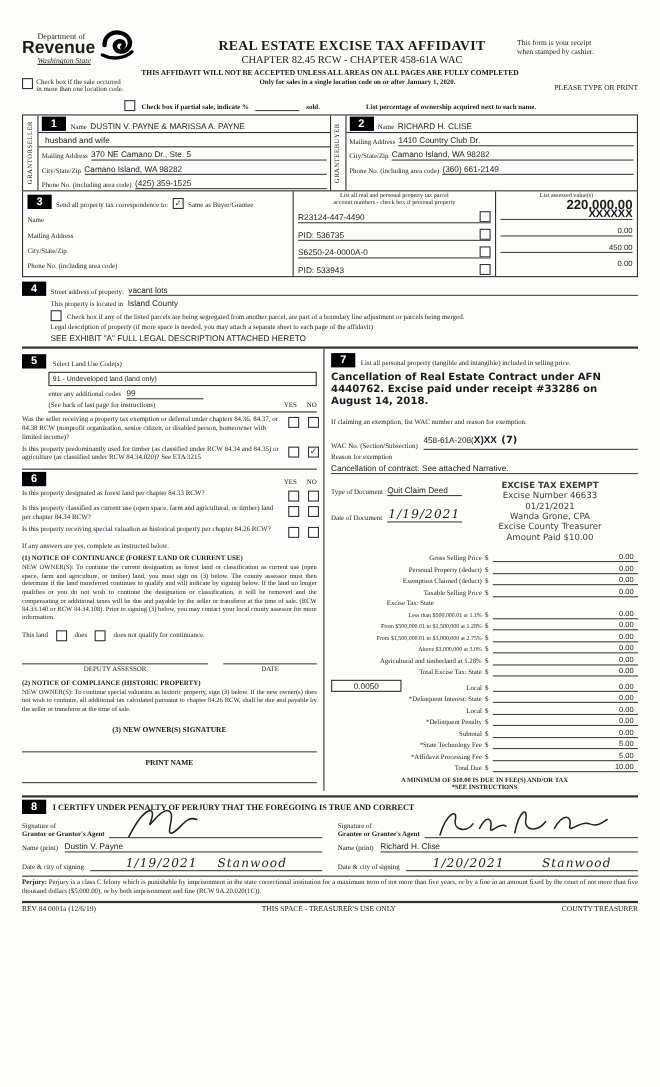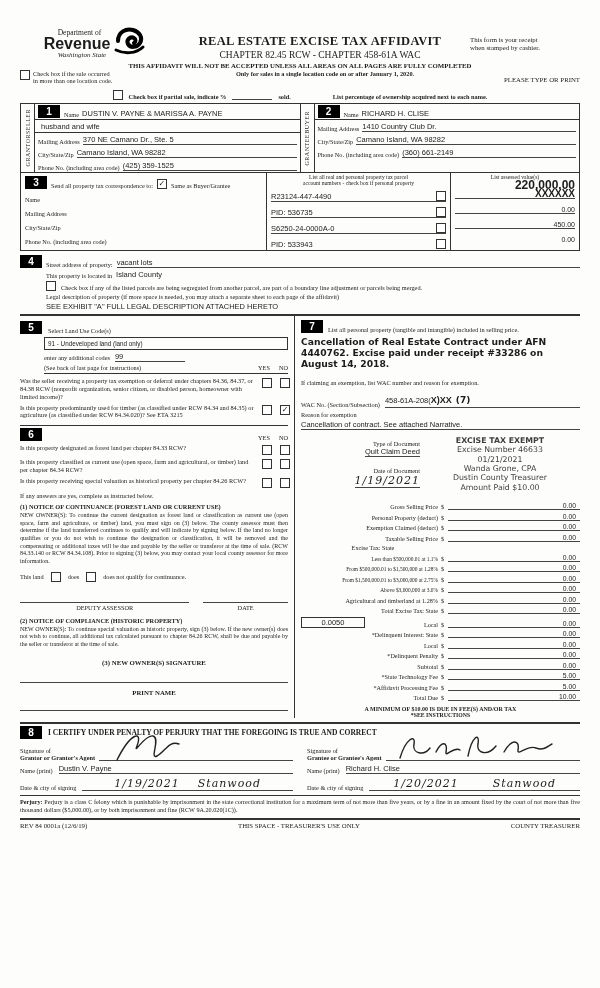--- a/index.html
+++ b/index.html
@@ -15,24 +15,24 @@
       font-family:"DejaVu Sans",sans-serif;}
   .badge{display:inline-block;background:#000;color:#fff;font-family:"Liberation Sans",sans-serif;
          font-weight:bold;font-size:10px;line-height:13px;width:22px;text-align:center;
          vertical-align:middle;}
   .ul{border-bottom:1px solid #444;}
   .lbl{font-size:6.3px;}
   .sm{font-size:5.6px;}
   
   .hdr{display:flex;align-items:flex-start;}
   .logo-block{width:150px;}
-  .logo-row{display:flex;align-items:center;justify-content:center;}
+  .logo-row{display:flex;align-items:center;}
   .logo-text .l1{font-size:7.5px;margin-left:14px;}
   .logo-text .l2{font-family:"Liberation Sans",sans-serif;font-weight:bold;font-size:16px;line-height:14px;}
-  .logo-text .l3{font-size:7px;font-style:italic;margin-left:14px;}
+  .logo-text .l3{font-size:7px;font-style:italic;margin-left:14px;text-decoration:underline;}
   .title-block{flex:1;text-align:center;padding-top:8px;}
   .title{font-size:12.5px;font-weight:bold;letter-spacing:.3px;}
   .subtitle{font-size:9.5px;margin-top:1px;}
   .receipt{width:110px;font-size:6.8px;padding-top:10px;line-height:1.25;}
   .notice{text-align:center;font-weight:bold;font-size:6.8px;margin-top:2px;}
   .inforow{display:flex;margin-top:1px;}
   .multiloc{width:170px;font-size:6.3px;display:flex;gap:3px;}
   .onlynote{flex:1;text-align:center;font-weight:bold;font-size:6.3px;}
   .ptype{width:120px;text-align:right;font-size:6.8px;padding-top:6px;}
   .partialrow{display:flex;justify-content:center;gap:6px;font-size:6.3px;font-weight:bold;
@@ -75,21 +75,21 @@
   .legal6{font-size:6px;line-height:1.28;text-align:justify;margin-top:2px;}
   .sigline{border-top:1px solid #444;display:flex;justify-content:space-between;
            font-size:6.3px;padding-top:1px;}
   .centerline{text-align:center;font-size:6.8px;font-weight:bold;}
   
   .cancel{font-family:"DejaVu Sans",sans-serif;font-weight:bold;font-size:9.2px;line-height:1.2;
           margin:3px 0 10px 0;}
   .wacrow{display:flex;align-items:flex-end;margin-top:3px;}
   .stampblock{text-align:center;font-family:"DejaVu Sans",sans-serif;font-size:7.8px;
               color:#3d3d3d;line-height:1.2;width:160px;}
-  .docrow{display:flex;align-items:flex-end;margin-top:4px;flex-direction:column;}
+  .docrow{display:flex;align-items:flex-end;margin-top:4px;}
   .taxrow{display:flex;align-items:flex-end;margin-top:2.5px;}
   .taxrow .tl{flex:1;text-align:right;font-size:6.2px;padding-right:3px;}
   .taxrow .sm2{font-size:5.4px;}
   .taxrow .d{width:7px;font-size:6.3px;}
   .taxrow .tv{width:128px;border-bottom:1px solid #444;text-align:right;
               font-family:"Liberation Sans",sans-serif;font-size:6.8px;padding-right:4px;}
   .ratebox{border:1px solid #333;width:62px;text-align:center;font-family:"Liberation Sans",sans-serif;
            font-size:7.5px;margin-right:4px;}
   
   .sec8{border-top:2px solid #333;margin-top:4px;padding-top:2px;}
@@ -408,21 +408,21 @@
           <div class="docrow" style="margin-top:10px;">
             <span class="lbl">Date of Document</span>
             <span class="ul hand" style="flex:1;margin-left:4px;text-align:center;">1/19/2021</span>
           </div>
         </div>
         <div class="stampblock">
           <div class="b">EXCISE TAX EXEMPT</div>
           <div>Excise Number 46633</div>
           <div>01/21/2021</div>
           <div>Wanda Grone, CPA</div>
-          <div>Dustin County Treasurer</div>
+          <div>Excise County Treasurer</div>
           <div>Amount Paid $10.00</div>
         </div>
       </div>
 
       <div style="margin-top:10px;">
         <div class="taxrow">
             <span class="tl">Gross Selling Price</span>
             <span class="d">$</span>
             <span class="tv">0.00</span>
           </div>

